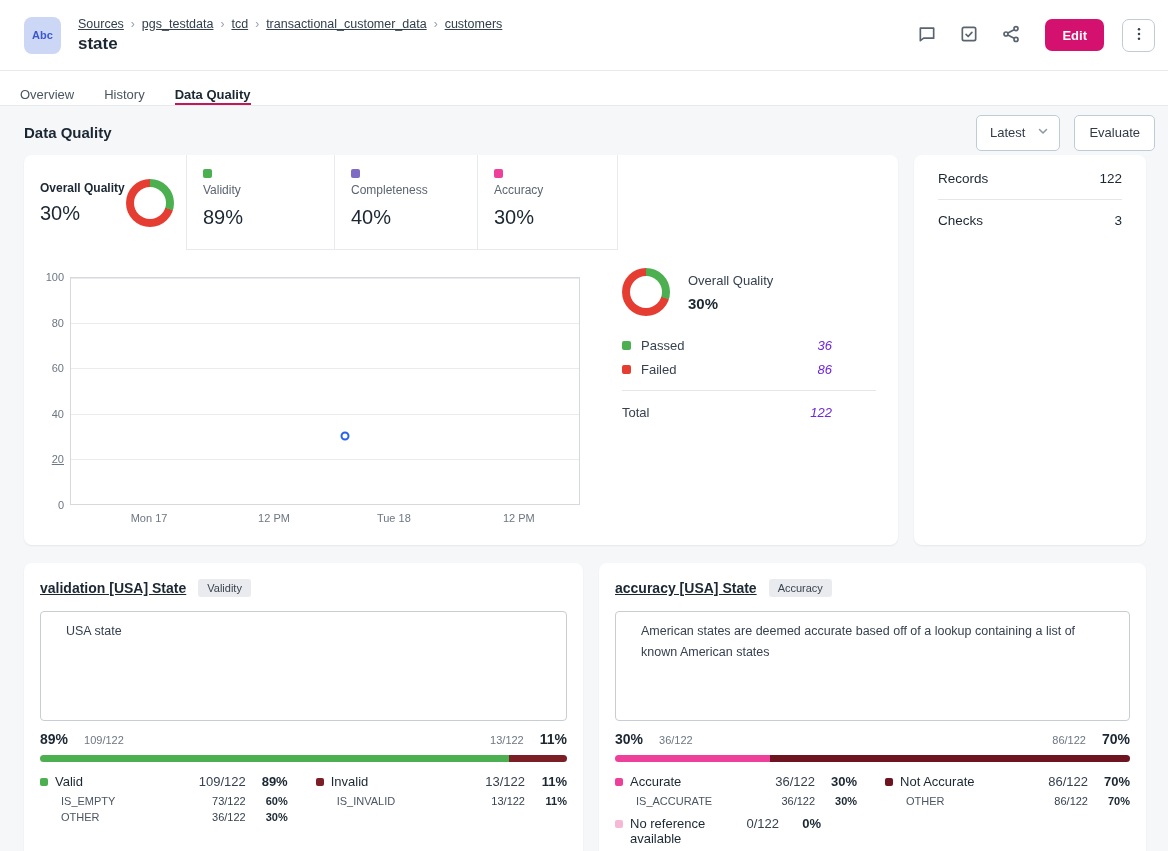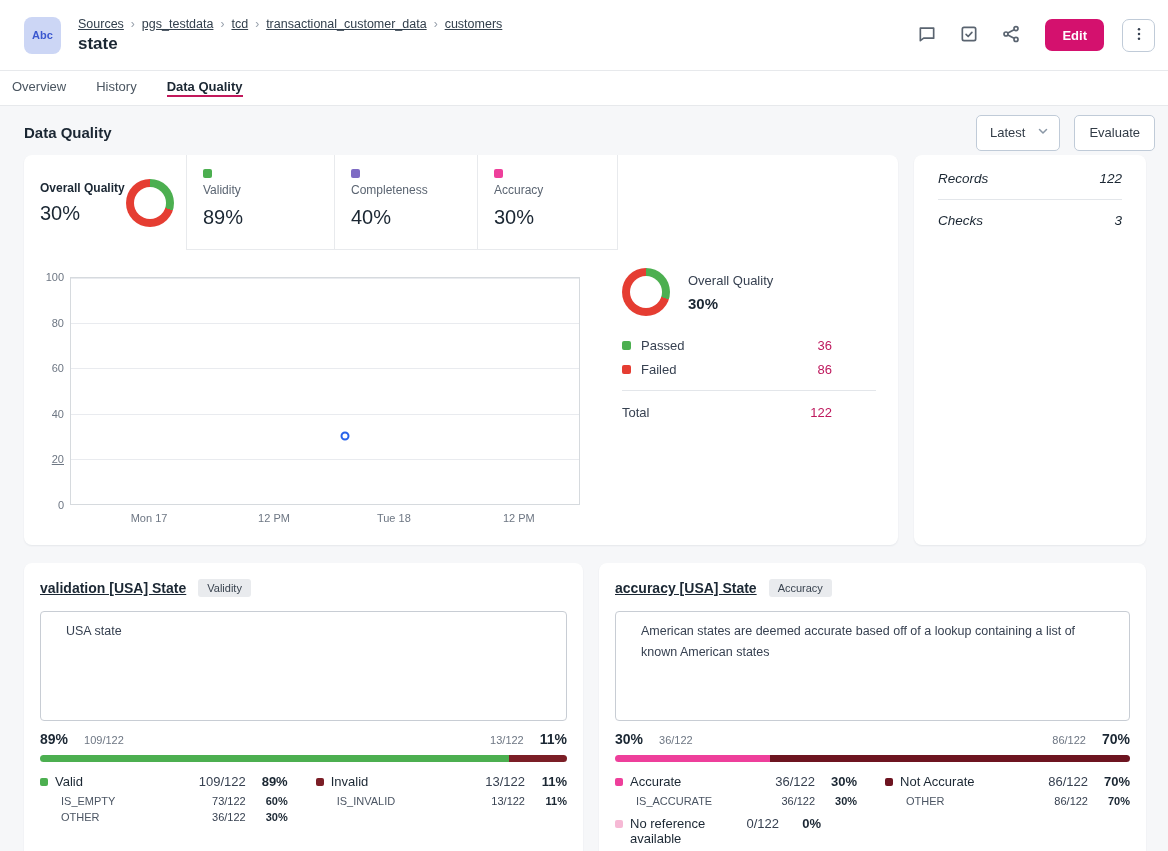--- a/index.html
+++ b/index.html
@@ -38,21 +38,21 @@
     font-family:inherit; cursor:pointer;
   }
   .kebab-btn {
     margin-left:8px; width:33px; height:33px; border:1px solid #c0cbd8; border-radius:7px;
     background:#fff; display:flex; align-items:center; justify-content:center; cursor:pointer;
   }
 
   
   .tabbar {
     height:35px; background:#fff; border-bottom:1px solid #e7e9ec;
-    display:flex; align-items:center; gap:30px; padding:0 12px;
+    display:flex; align-items:flex-end; gap:30px; padding:0 20px;
   }
   .tab {
     display:flex; align-items:center; font-size:13px; color:#4a5560;
     border-bottom:2.5px solid transparent; cursor:pointer; padding-bottom:1px;
   }
   .tab.active { color:#1b2733; font-weight:bold; border-bottom-color:#c2185b; }
 
   
   .toolbar { height:49px; display:flex; align-items:center; padding:4px 13px 0 24px; }
   .section-title { font-size:15px; font-weight:bold; color:#1b2733; }
@@ -62,21 +62,21 @@
     display:flex; align-items:center; font-size:13px; color:#323c47;
     font-family:inherit; cursor:pointer;
   }
   .sel-btn { padding:0 10px 0 13px; gap:12px; }
   .ghost-btn { padding:0 14px; }
 
   
   .main-row { display:flex; gap:16px; padding-left:24px; }
   .card { background:#fff; border-radius:8px; box-shadow:0 1px 2px rgba(20,30,50,.07); }
   .main-card { width:874px; height:390px; position:relative; }
-  .side-card { width:232px; height:390px; padding:16px 24px;font-style:italic; }
+  .side-card { width:232px; height:390px; padding:16px 24px; }
 
   
   .tiles-row { display:flex; height:95px; }
   .tile { padding:14px 16px; }
   .tile.bordered { border-left:1px solid #e8eaed; border-bottom:1px solid #e8eaed; }
   .tile.last { border-right:1px solid #e8eaed; }
   .tile-overall { width:162px; display:flex; align-items:center; justify-content:space-between; padding:0 12px 0 16px; }
   .tile-overall .lbl { font-size:12px; font-weight:bold; color:#1b2733; }
   .tile-overall .val { font-size:20px; color:#1b2733; margin-top:7px; font-weight:500; }
   .tile-v { width:148px; } .tile-c { width:143px; } .tile-a { width:141px; }
@@ -103,21 +103,21 @@
     border:2px solid #2762ea; background:#fff; transform:translate(-50%,50%);
   }
 
   
   .summary { position:absolute; left:598px; top:113px; width:254px; }
   .summary-head { display:flex; gap:18px; align-items:flex-start; }
   .summary-title { font-size:13px; color:#374151; margin-top:5px; }
   .summary-val { font-size:15px; font-weight:bold; color:#1b2733; margin-top:7px; }
   .legend-row { display:flex; align-items:center; height:24px; padding-right:44px; font-size:13px; color:#374151; }
   .legend-row .sq { margin-right:10px; flex:0 0 auto; }
-  .legend-row .lv { margin-left:auto; color:#be185d; }
+  .legend-row .lv { margin-left:auto; color:#6d28d9;font-style:italic; }
   .summary hr { border:none; border-top:1px solid #e3e6ea; margin:9px 0; }
   .summary .legend-block { margin-top:17px; }
 
   
   .kv-row { display:flex; font-size:13.5px; color:#1b2733; }
   .kv-row .v { margin-left:auto; }
   .side-card hr { border:none; border-top:1px solid #e3e6ea; margin:13px 0; }
 
   
   .checks-row { display:flex; gap:16px; margin-top:18px; padding-left:24px; }

